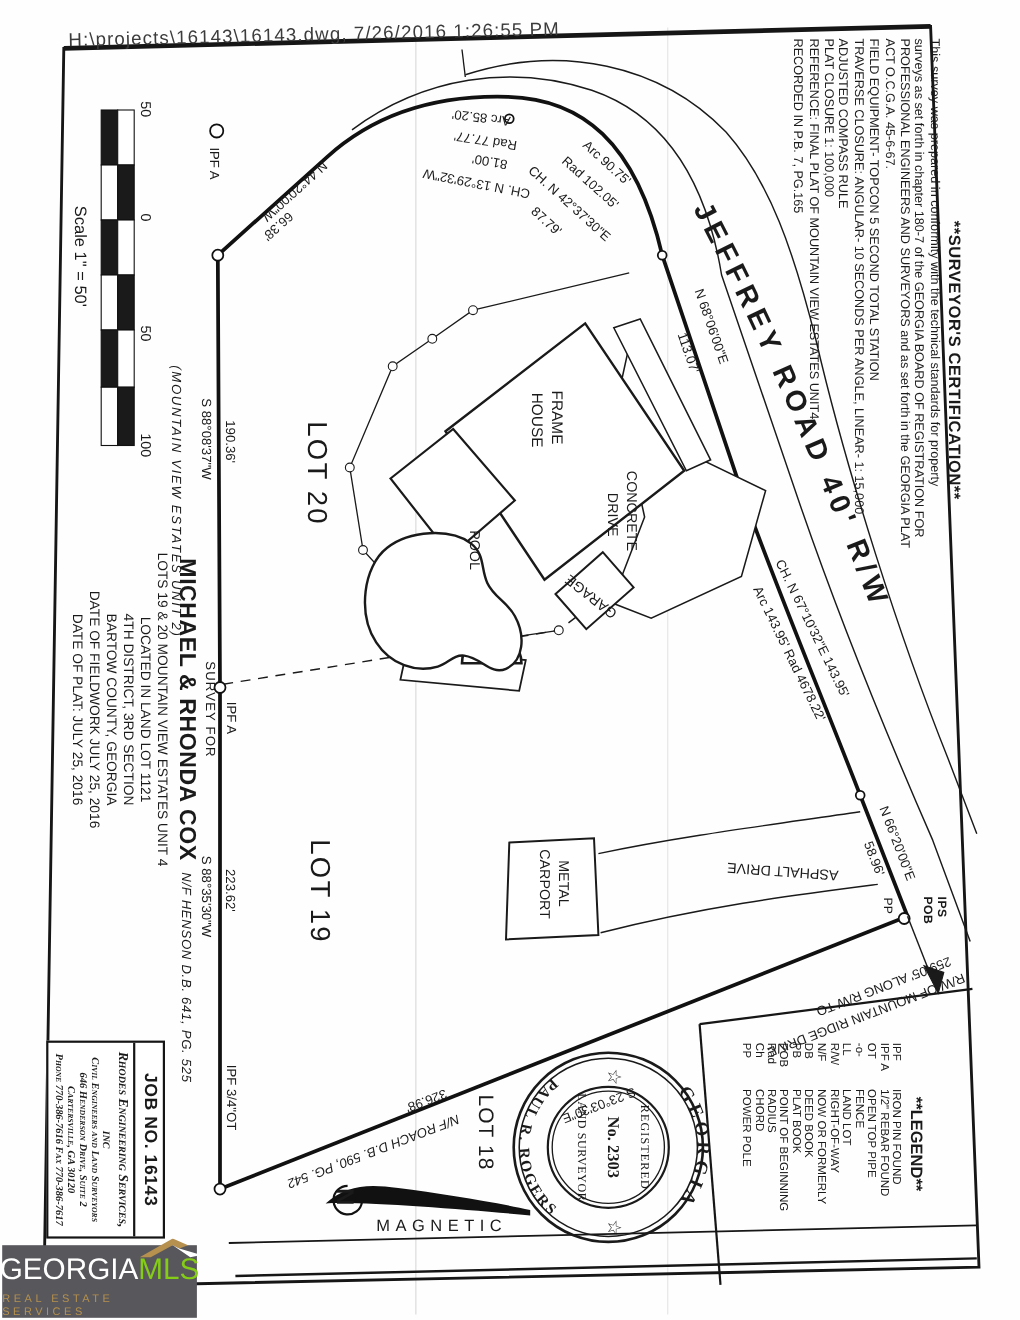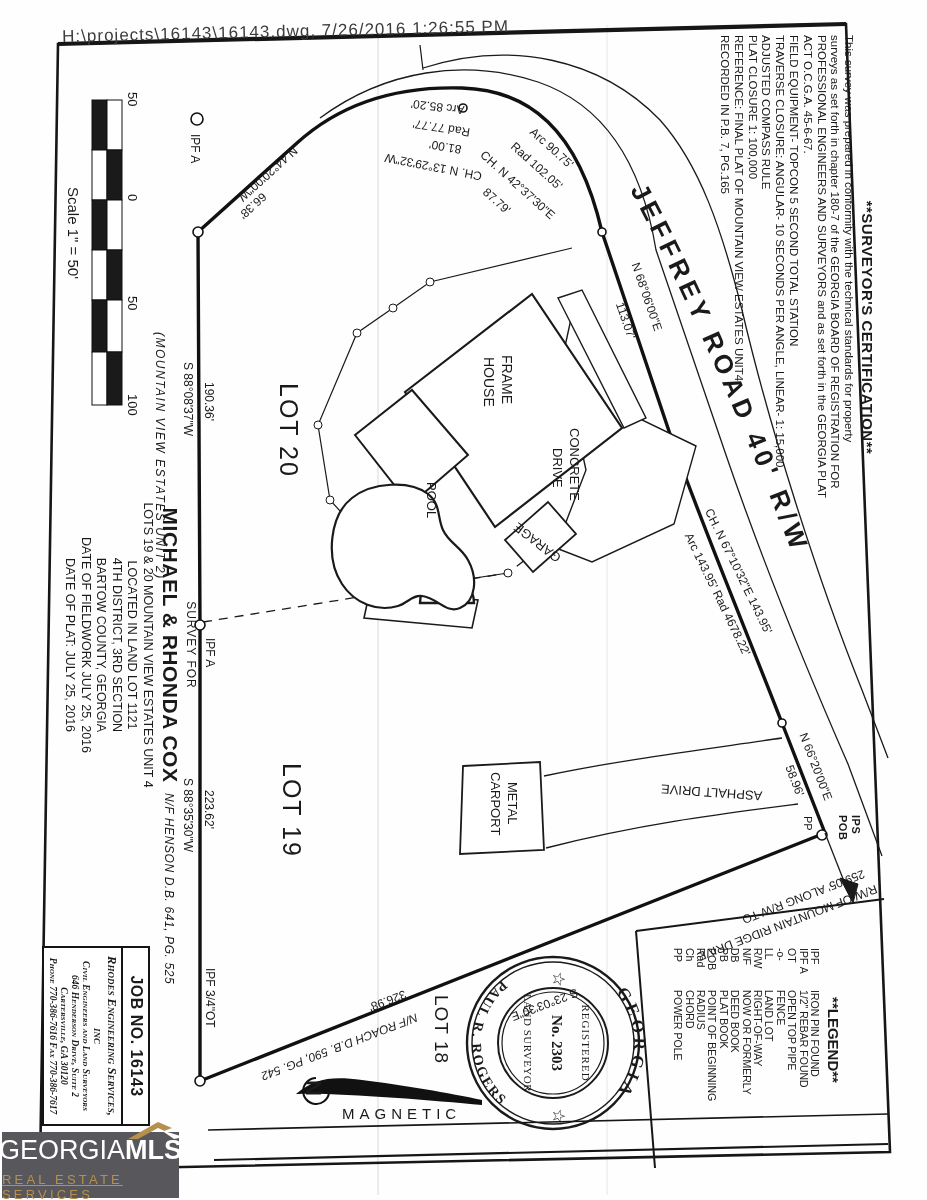--- a/index.html
+++ b/index.html
@@ -33,23 +33,23 @@
            font-family:"Liberation Serif",serif;}
   .sealtxt .r1{font-size:11px;letter-spacing:1px;}
   .sealtxt .r2{font-size:15px;font-weight:bold;}
   .sealtxt .r3{font-size:11px;letter-spacing:.5px;}
   .ipspob{width:40px;font-size:11px;line-height:13px;font-weight:bold;letter-spacing:.5px;}
   
   .logo{position:absolute;left:2px;top:1132px;width:177px;height:66px;background:#58585c;
         display:flex;flex-direction:column;align-items:center;justify-content:center;}
   .logo .row1{position:relative;display:flex;align-items:baseline;margin-top:6px;}
   .logo .gw{color:#ffffff;font-size:27px;letter-spacing:0;font-weight:500;}
-  .logo .gg{color:#ffffff;font-size:27px;font-weight:700;}
+  .logo .gg{color:#84cc16;font-size:27px;font-weight:400;}
   .logo .roof{position:absolute;right:-2px;top:-13px;}
-  .logo .tag{color:#b5904e;font-size:13px;letter-spacing:3.2px;margin-top:6px;text-decoration:underline;}
+  .logo .tag{color:#b5904e;font-size:10px;letter-spacing:3.2px;margin-top:6px;}
 </style>
 </head>
 <body>
 
 <div class="page">
 
 <svg width="927" height="1200" viewBox="0 0 927 1200" xmlns="http://www.w3.org/2000/svg">
   <defs>
     <path id="roadNamePath" d="M 630 190 Q 705 330 795 560"></path>
     <path id="sealR" d="M 553 962 A 81 81 0 0 1 553 1124"></path>

